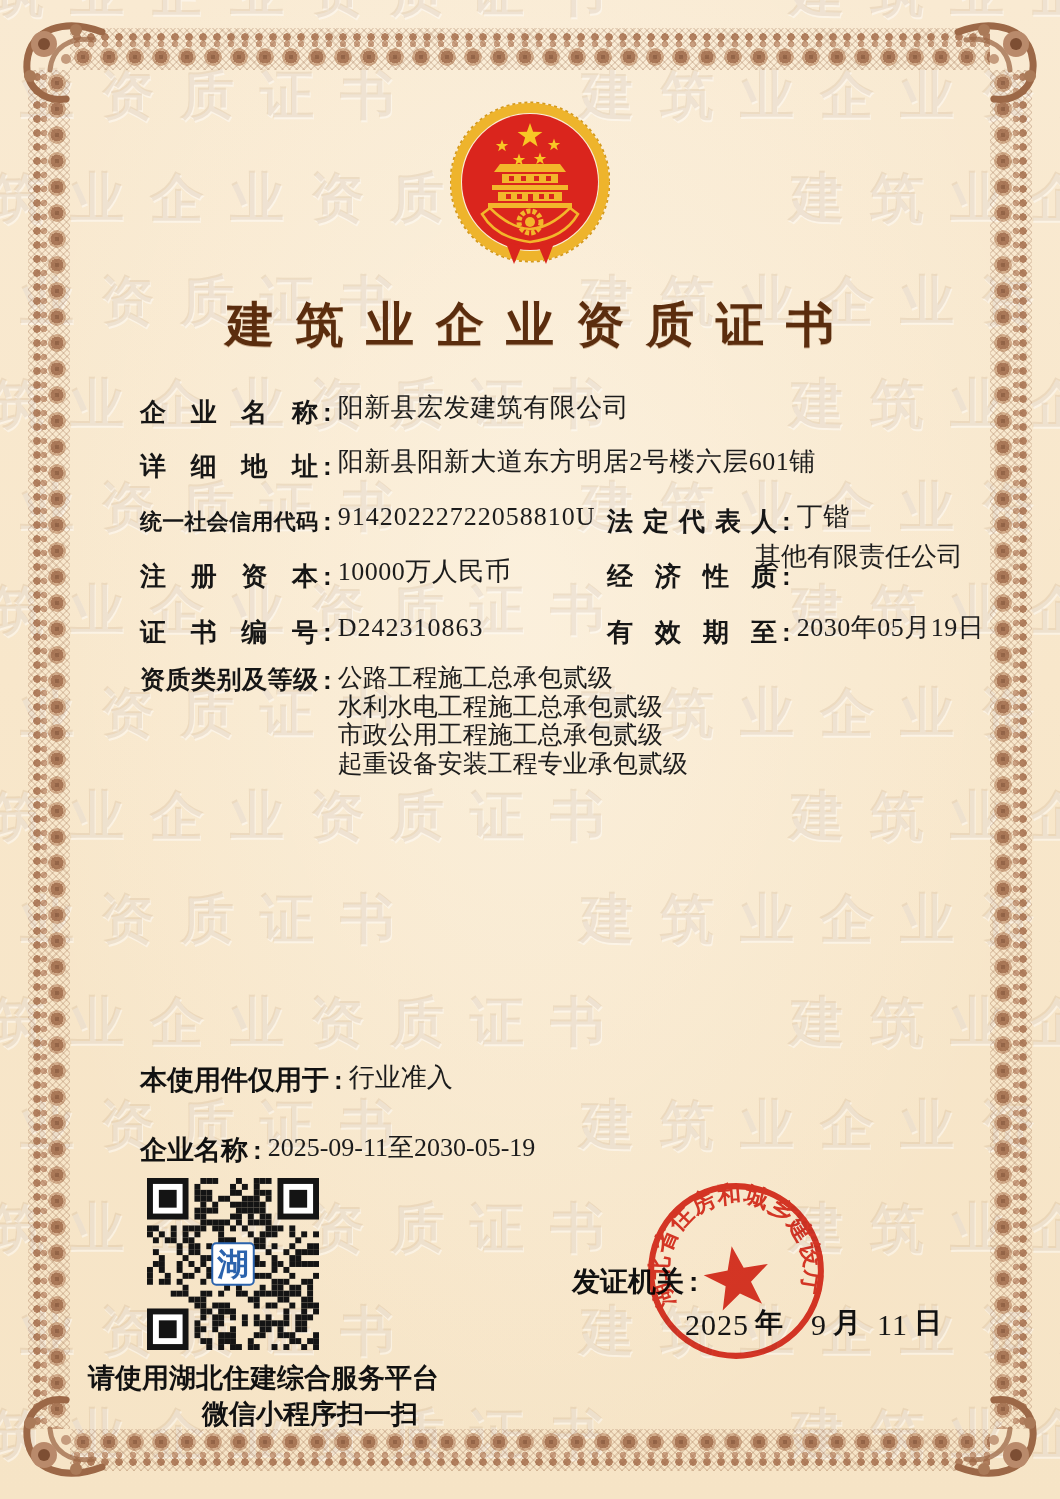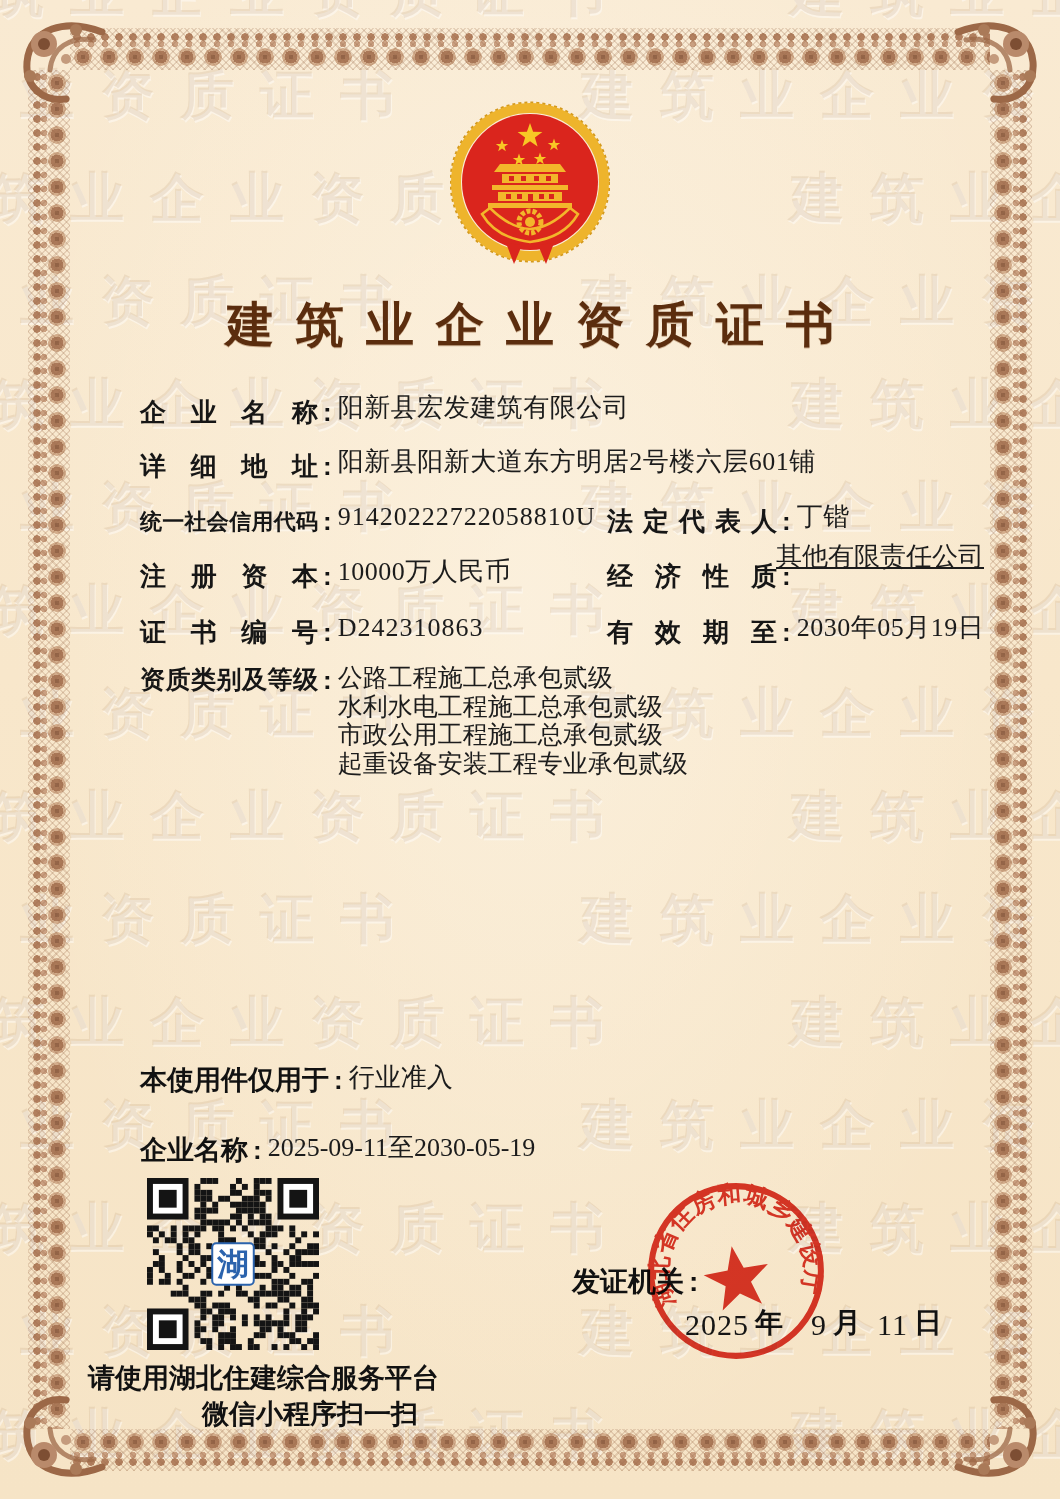--- a/index.html
+++ b/index.html
@@ -91,21 +91,21 @@
   .lbl.s7{font-size:25px;}
   .colon{display:inline-block;font:700 26px/1.25 var(--sans);margin:0 6px 0 5px;}
   .colon::before{content:":";}
   .val{
     display:inline-block;position:relative;top:-5px;
     font:400 26px/1.3 var(--serif);color:#1c1c1c;letter-spacing:.5px;
   }
   .val.num{letter-spacing:1px;}
   .qlist{display:inline-block;vertical-align:top;}
   .qlist div{font:400 25px/28.5px var(--serif);color:#1c1c1c;}
-  .raised-val{position:absolute;left:776px;top:540px;z-index:2;font:400 26px/1.3 var(--serif);color:#1c1c1c;white-space:nowrap;text-decoration:underline;}
+  .raised-val{position:absolute;left:755px;top:540px;z-index:2;font:400 26px/1.3 var(--serif);color:#1c1c1c;white-space:nowrap;}
 
   
   .usage-lbl{font:700 27px/1.25 var(--sans);color:#111;}
   .usage-val{font:400 26px/1.3 var(--serif);color:#1c1c1c;position:relative;top:-3px;}
 
   
   .qr{position:absolute;left:147px;top:1178px;width:172px;height:172px;z-index:2;}
   .qr-caption1{position:absolute;left:88px;top:1362px;z-index:2;font:700 27px/1.25 var(--sans);color:#111;white-space:nowrap;}
   .qr-caption2{position:absolute;left:88px;top:1398px;width:330px;text-align:right;z-index:2;font:700 27px/1.25 var(--sans);color:#111;}
 

